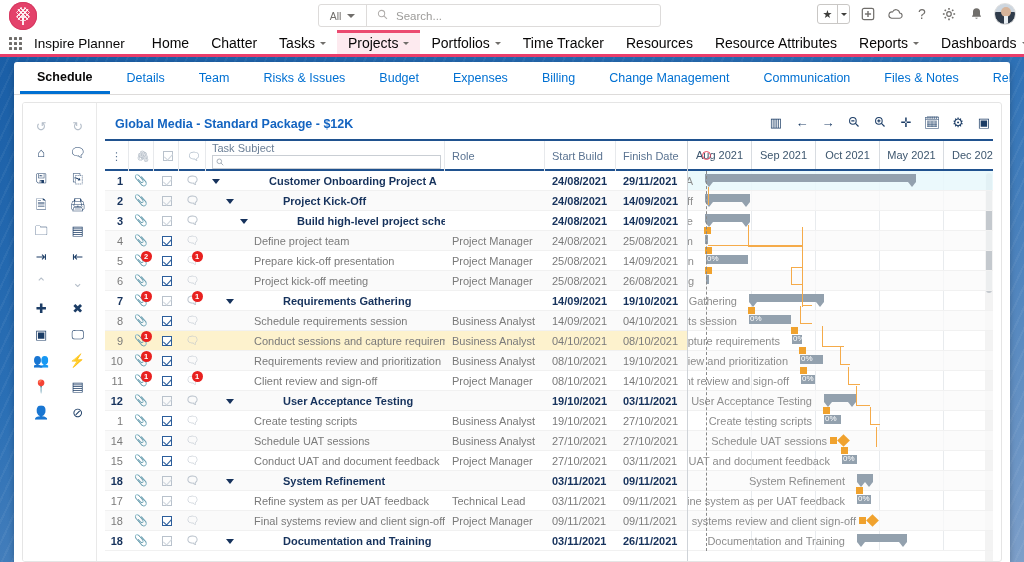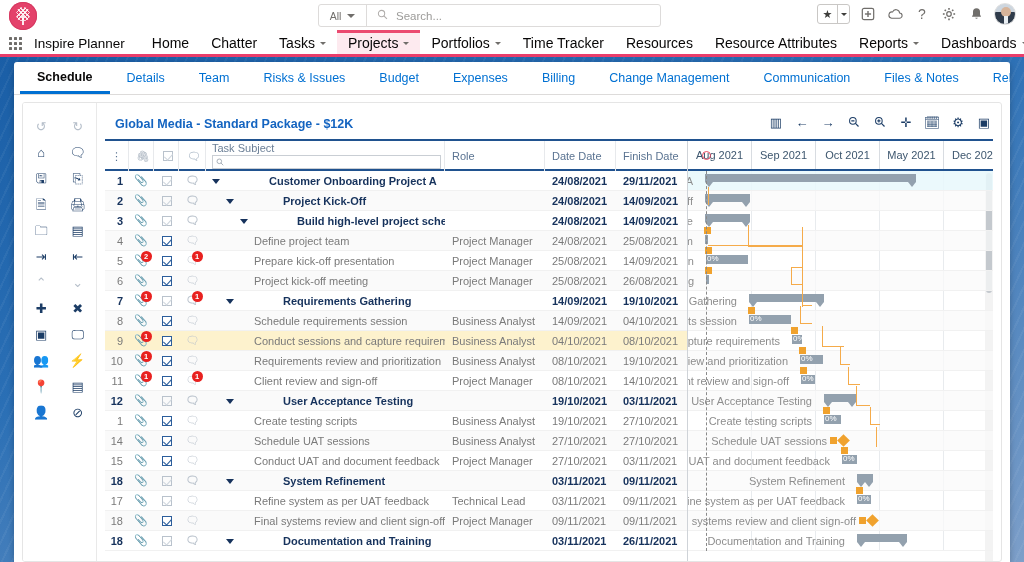--- a/index.html
+++ b/index.html
@@ -470,21 +470,21 @@
             <div class="th c-subj">
               <div class="subj-lbl">Task Subject</div>
               <div class="subj-search">
                 <svg width="8" height="8" viewBox="0 0 16 16" style="margin-right:3px;">
                     <circle cx="6.6" cy="6.6" r="4.6" fill="none" stroke="#a9b1ba" stroke-width="2"></circle>
                     <line x1="10" y1="10" x2="14.5" y2="14.5" stroke="#a9b1ba" stroke-width="2"></line>
                   </svg>
               </div>
             </div>
             <div class="th c-role">Role</div>
-            <div class="th c-sd">Date Date</div>
+            <div class="th c-sd">Start Build</div>
             <div class="th c-fd">Finish Date</div>
           </div>
           <div id="tbody-rows">
               <div class="trow sum sel">
                 <div class="cell c-num">1</div>
                 <div class="cell c-clip">
                   <span class="clip">📎</span>
                 </div>
                 <div class="cell c-chk">
                   <span class="chk off"></span>

